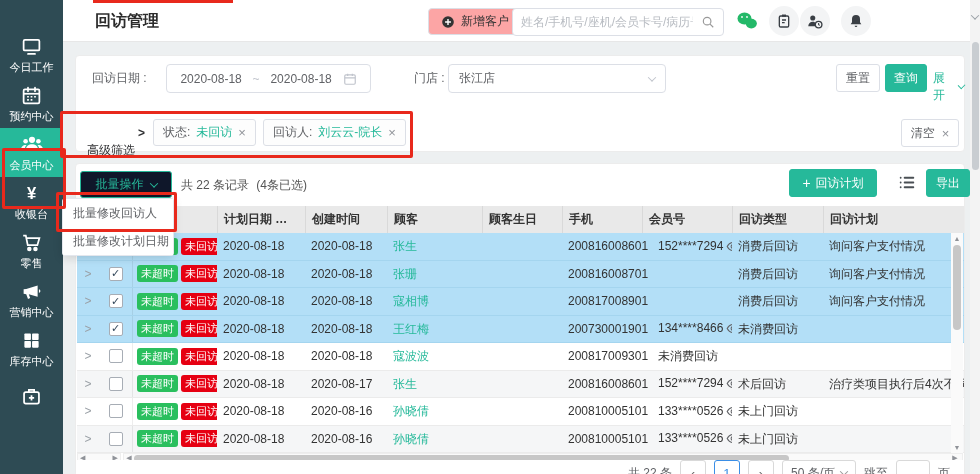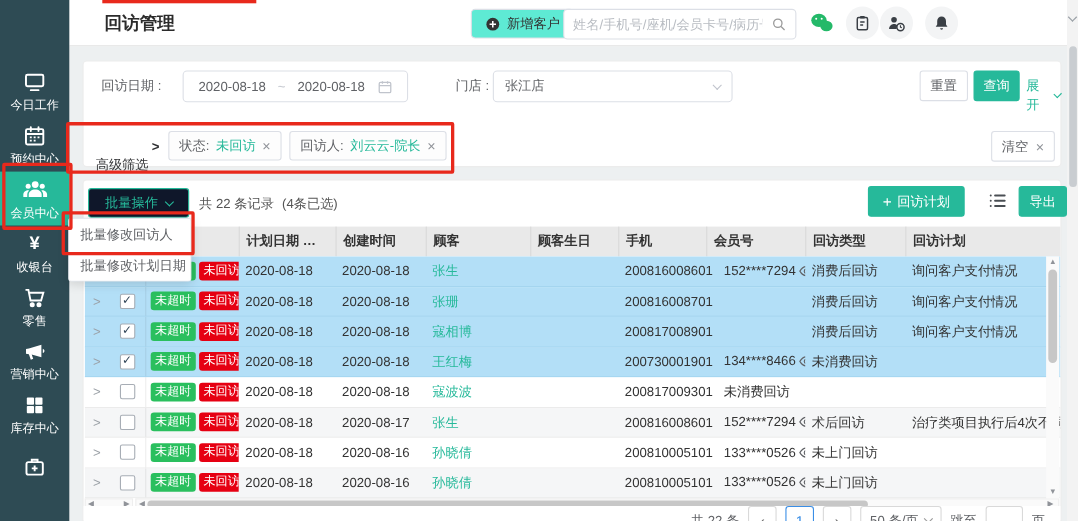--- a/index.html
+++ b/index.html
@@ -1,29 +1,29 @@
 <!DOCTYPE html>
 <html><head>
 <meta charset="utf-8">
 <style>
   *{margin:0;padding:0;box-sizing:border-box}
   html,body{background:#fff}
   .page{position:relative;width:980px;height:474px;overflow:hidden;background:#edf0f1;
     font-family:"Liberation Sans","DejaVu Sans",sans-serif;font-size:12px;color:#333}
   
   .sidebar{position:absolute;left:0;top:0;width:63px;height:474px;background:#2e4b54;z-index:6}
-  .side-items{padding-top:58px}
+  .side-items{padding-top:30px}
   .side-item{height:49px;display:flex;flex-direction:column;align-items:center;justify-content:center;color:#fff;cursor:pointer}
   .side-item .side-icon{height:24px;display:flex;align-items:center;justify-content:center;color:#fff}
   .side-item .side-label{font-size:11px;margin-top:2px;letter-spacing:0}
   .side-item.active{background:#26b99a}
   
   .hdr{position:absolute;left:63px;top:0;width:907px;height:42px;background:#fff;border-bottom:1px solid #e7e7e7;z-index:5}
   .hdr-title{position:absolute;left:32px;top:11px;font-size:16px;font-weight:bold;color:#2b2b2b}
-  .btn-add{position:absolute;left:365px;top:8px;height:27px;padding:0 12px;background:#5eead4;border:1px solid #dcdfe6;border-radius:4px;
+  .btn-add{position:absolute;left:365px;top:8px;height:27px;padding:0 12px;background:#fca5a5;border:1px solid #dcdfe6;border-radius:4px;
     display:flex;align-items:center;gap:6px;font-size:12px;color:#333;cursor:pointer}
   .search-box{position:absolute;left:449px;top:8px;width:212px;height:28px;border:1px solid #dcdfe6;border-radius:4px;background:#fff;display:flex;align-items:center}
   .search-box input{flex:1;border:none;outline:none;padding:0 8px;font-size:12px;color:#333;font-family:inherit;background:transparent}
   .search-box input::placeholder{color:#b8bcc2}
   .search-box .sicon{margin-right:8px;display:flex}
   .hicon{position:absolute;top:6px;width:30px;height:30px;border-radius:50%;display:flex;align-items:center;justify-content:center;cursor:pointer}
   .hicon.circ{background:#f3f4f5}
   
   .card1{position:absolute;left:75px;top:55px;width:890px;height:97px;background:#fff;border:1px solid #ececec;border-radius:4px;z-index:2}
   .card2{position:absolute;left:75px;top:163px;width:890px;height:311px;background:#fff;border:1px solid #ececec;border-radius:4px 4px 0 0;z-index:2}

